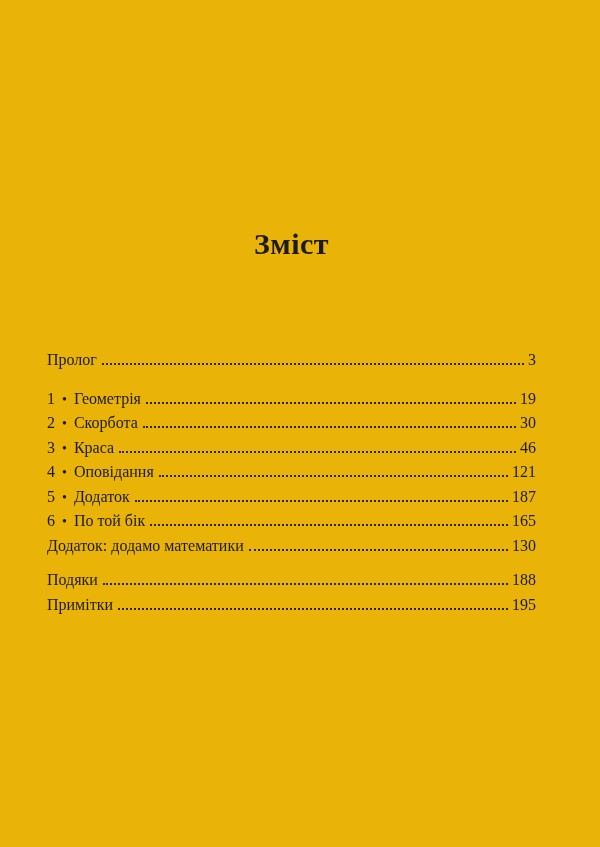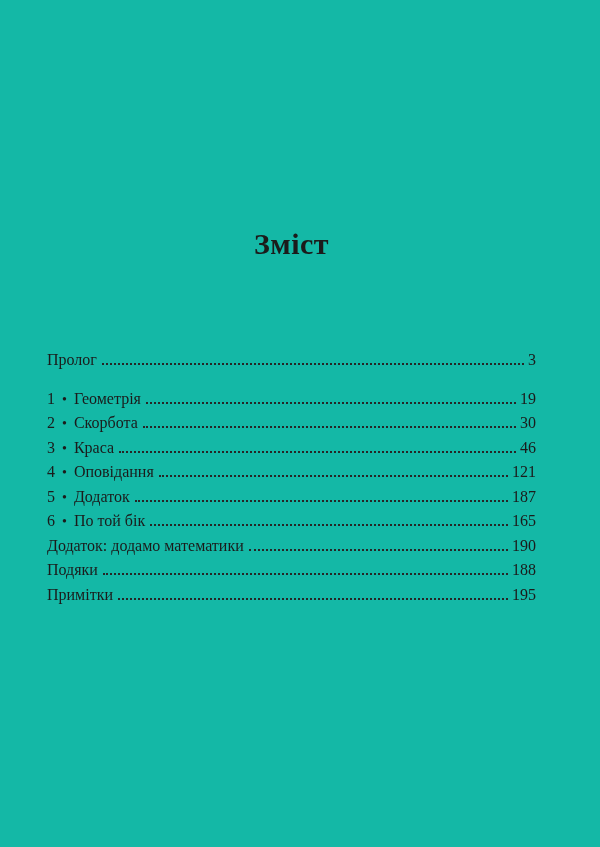--- a/index.html
+++ b/index.html
@@ -10,21 +10,21 @@
   body {
     width: 600px;
     height: 847px;
     overflow: hidden;
     font-family: "Liberation Serif", "DejaVu Serif", serif;
   }
   .book-page {
     position: relative;
     width: 600px;
     height: 847px;
-    background: #14b8a6;
+    background: #eab308;
     color: #1b1b1b;
   }
   .toc-title {
     position: absolute;
     top: 229px;
     left: 47px;
     width: 489px;
     margin: 0;
     text-align: center;
     font-size: 30px;
@@ -37,21 +37,21 @@
     position: absolute;
     top: 348px;
     left: 47px;
     width: 489px;
     font-size: 16px;
     font-weight: 400;
     font-variant-numeric: oldstyle-nums;
     color: #1b1b1b;
   }
   .toc-section:nth-child(2) { margin-top: 14px; }
-  .toc-section:nth-child(3) { }
+  .toc-section:nth-child(3) { margin-top: 10px; }
   .toc-row {
     display: flex;
     align-items: baseline;
     height: 24.5px;
     line-height: 24.5px;
     white-space: nowrap;
   }
   .num {
     flex: 0 0 auto;
   }
@@ -127,21 +127,21 @@
         <div class="toc-row">
           <span class="num">6</span>
           <span class="bullet">•</span>
           <span class="label">По той бік</span>
           <span class="leader"></span>
           <span class="page">165</span>
         </div>
         <div class="toc-row">
           <span class="label">Додаток: додамо математики</span>
           <span class="leader"></span>
-          <span class="page">190</span>
+          <span class="page">130</span>
         </div>
       </div>
       <div class="toc-section">
         <div class="toc-row">
           <span class="label">Подяки</span>
           <span class="leader"></span>
           <span class="page">188</span>
         </div>
         <div class="toc-row">
           <span class="label">Примітки</span>

